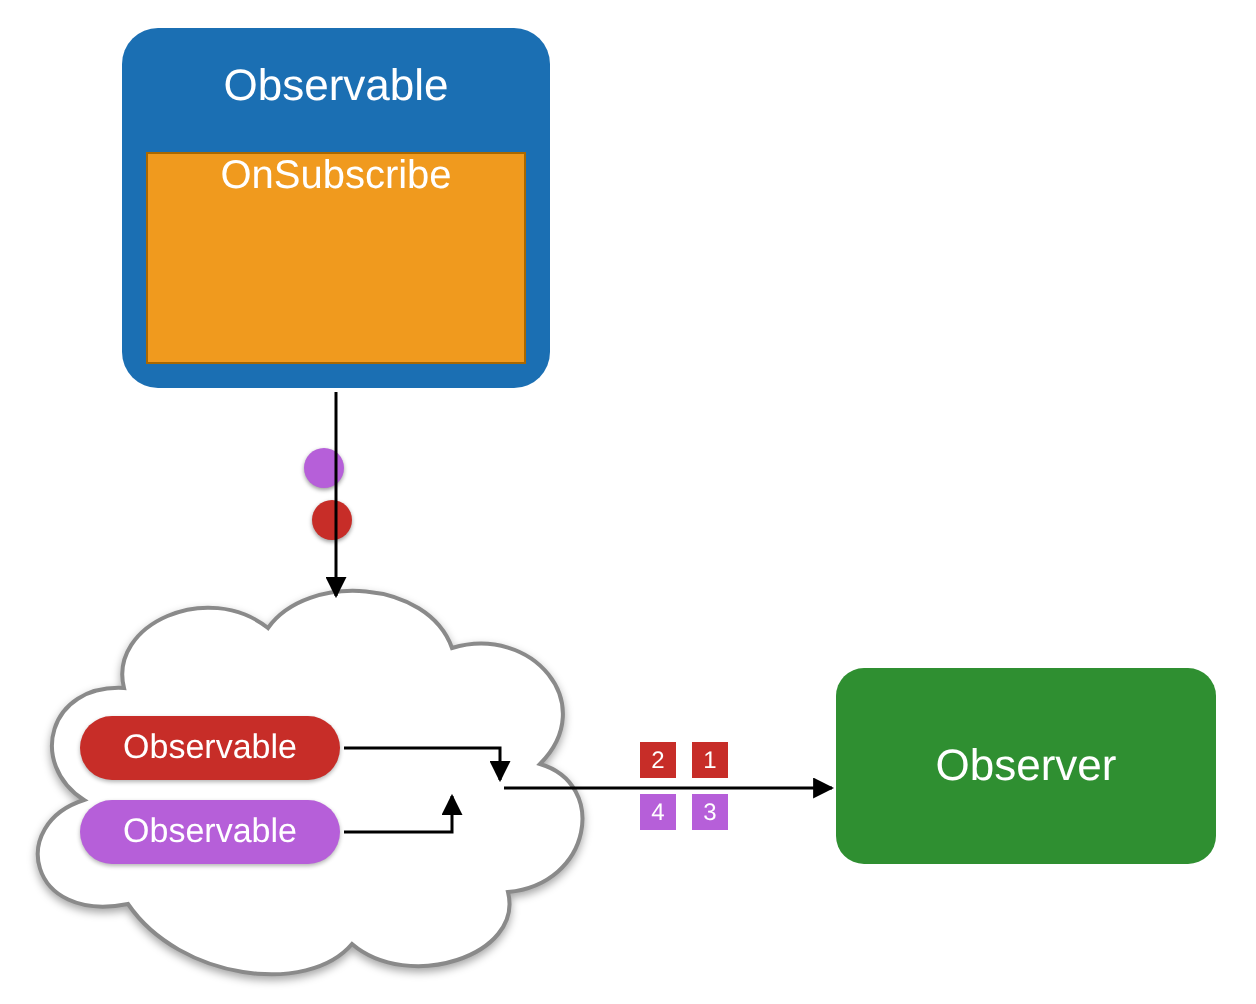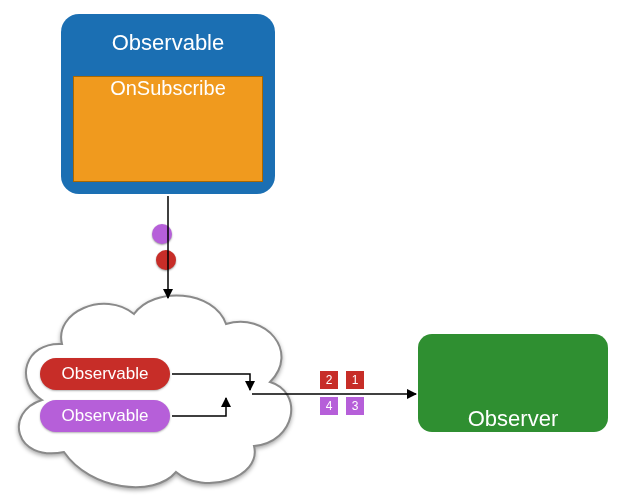--- a/index.html
+++ b/index.html
@@ -61,21 +61,21 @@
   .pill-red   { left: 40px; top: 358px; background: #c72d28; }
   .pill-purple{ left: 40px; top: 400px; background: #b65fd9; }
 
   
   .observer {
     position: absolute;
     left: 418px; top: 334px;
     width: 190px; height: 98px;
     background: #2f8f31;
     border-radius: 14px;
-    display: flex; align-items: flex-end; justify-content: center;
+    display: flex; align-items: center; justify-content: center;
     font-size: 22px; color: #fff;
   }
 
   
   .dot {
     position: absolute;
     width: 20px; height: 20px; border-radius: 50%;
     box-shadow: 0 1px 2px rgba(0,0,0,0.4);
   }
   .dot-purple { left: 152px; top: 224px; background: #b65fd9; }

